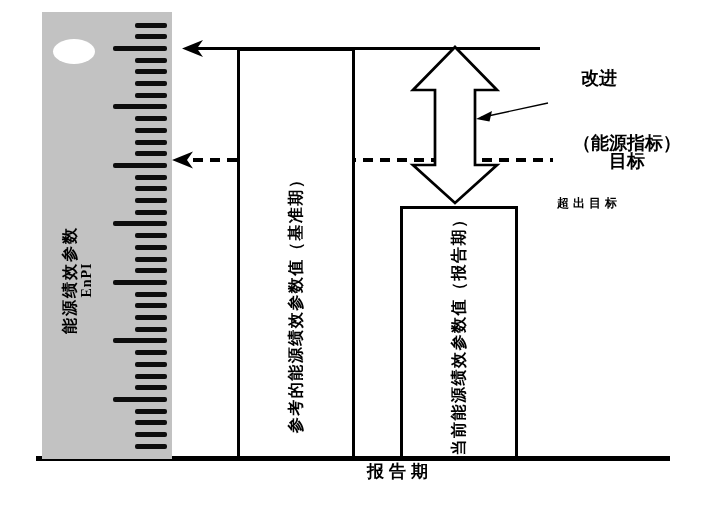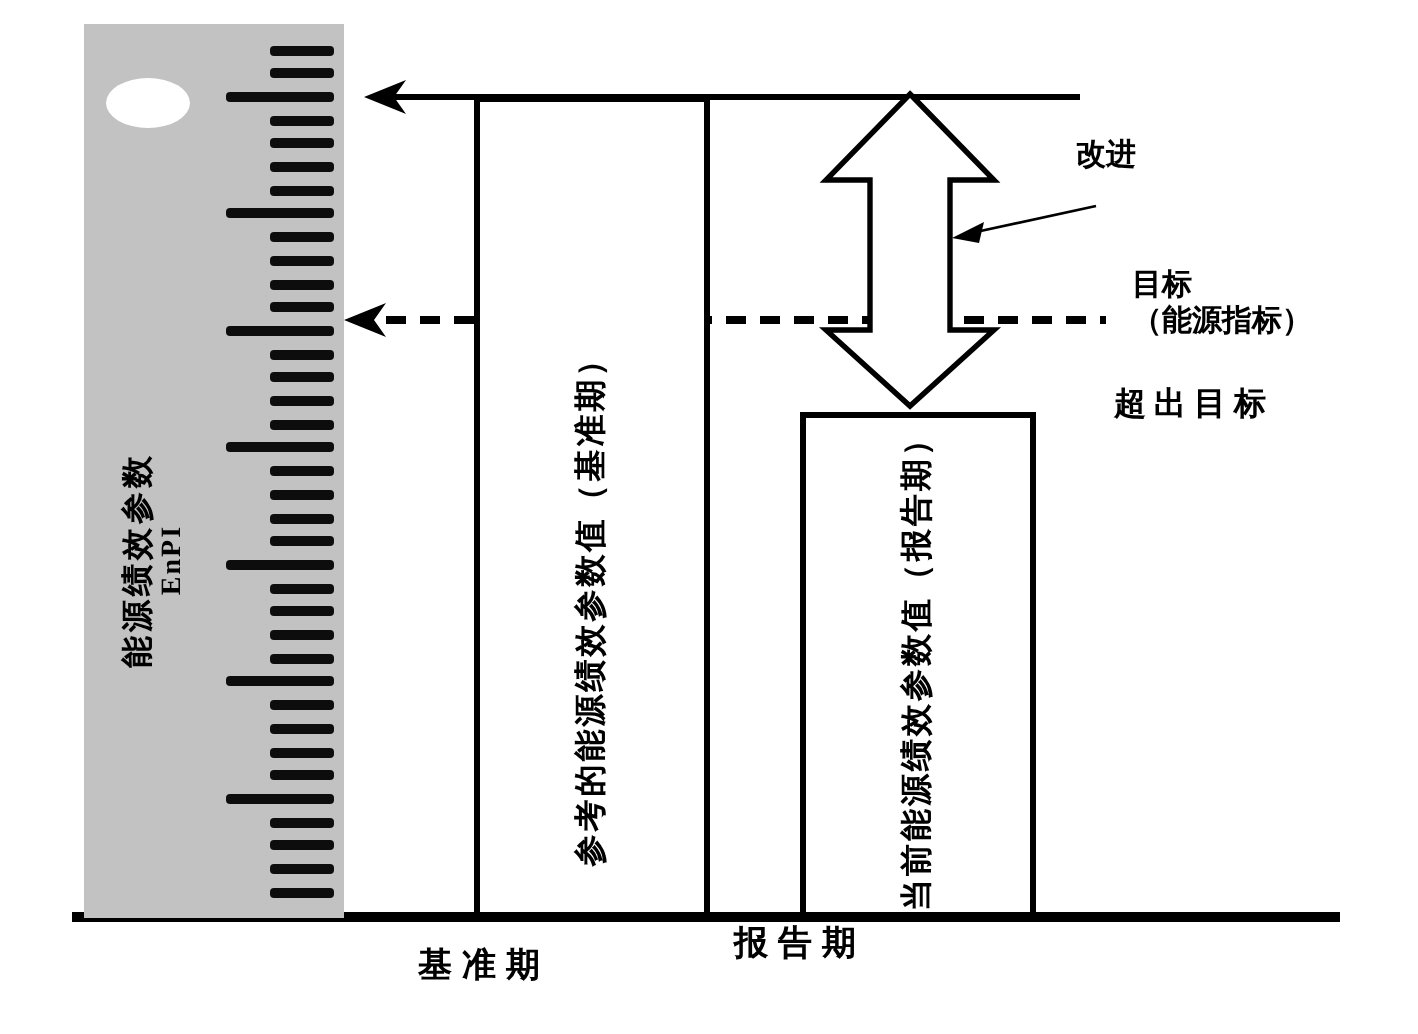--- a/index.html
+++ b/index.html
@@ -72,28 +72,28 @@
     font-weight: bold;
     font-size: 16px;
     letter-spacing: 1.5px;
   }
   .bar1 .vlabel { top: 62%; }
   .bar2 .vlabel { top: 50%; }
   
   .anno {
     position: absolute;
     font-weight: bold;
-    font-size: 15px;
+    font-size: 18px;
     line-height: 18px;
-    text-align: left;
+    text-align: center;
     white-space: nowrap;
   }
   .anno.improvement { left: 538px; top: 69px;  width: 122px; }
   .anno.target      { left: 566px; top: 134px; width: 122px; }
-  .anno.exceed      { left: 557px; top: 194px; font-size: 16px; letter-spacing: 4px; text-align: right; }
+  .anno.exceed      { left: 557px; top: 194px; font-size: 12px; letter-spacing: 4px; text-align: right; }
   .axis-label {
     position: absolute;
     font-weight: bold;
     font-size: 17px;
     letter-spacing: 5px;
     white-space: nowrap;
   }
   .axis-label.baseline-period  { left: 209px; top: 471px; }
   .axis-label.reporting-period { left: 367px; top: 460px; }
 </style>
@@ -173,22 +173,21 @@
 
   <div class="bar bar2">
     <div class="vlabel">当前能源绩效参数值（报告期）</div>
   </div>
 
   <div class="anno improvement">
     <div>改进</div>
   </div>
 
   <div class="anno target">
+    <div>（能源指标）</div>
     <div>目标</div>
-    <div>（能源指标）</div>
   </div>
 
   <div class="anno exceed">超出目标</div>
 
-  <div class="axis-label baseline-period">基准期</div>
   <div class="axis-label reporting-period">报告期</div>
 
 </div>
 
 </body></html>

